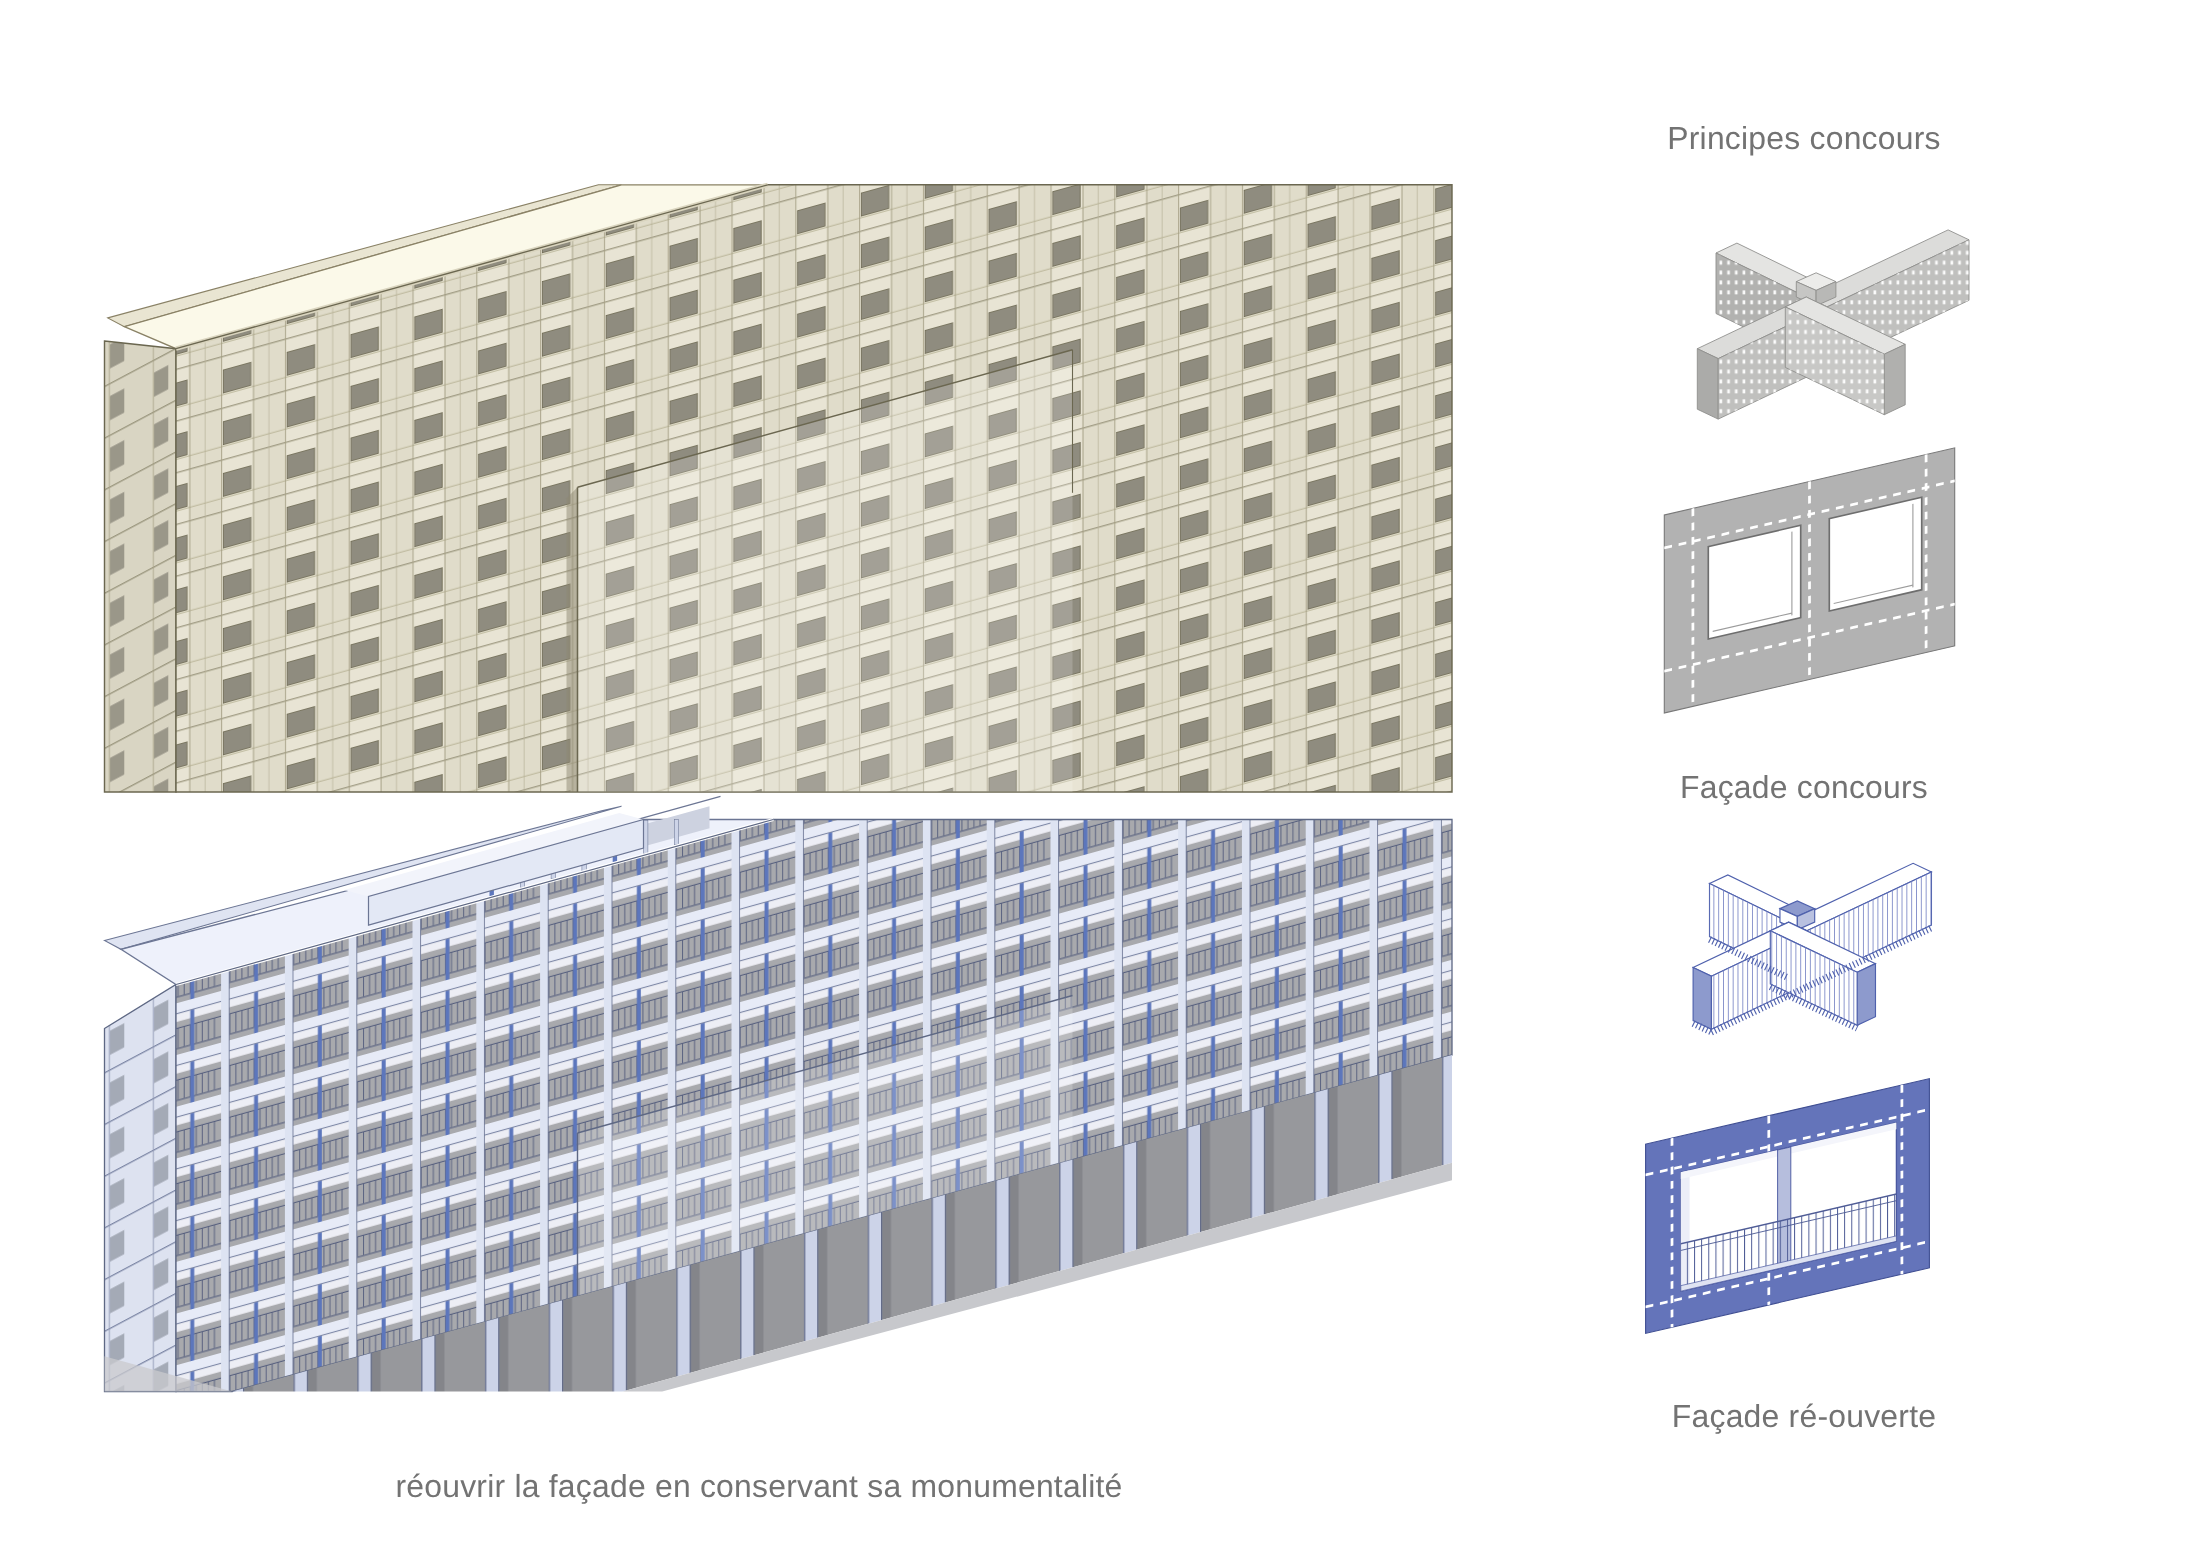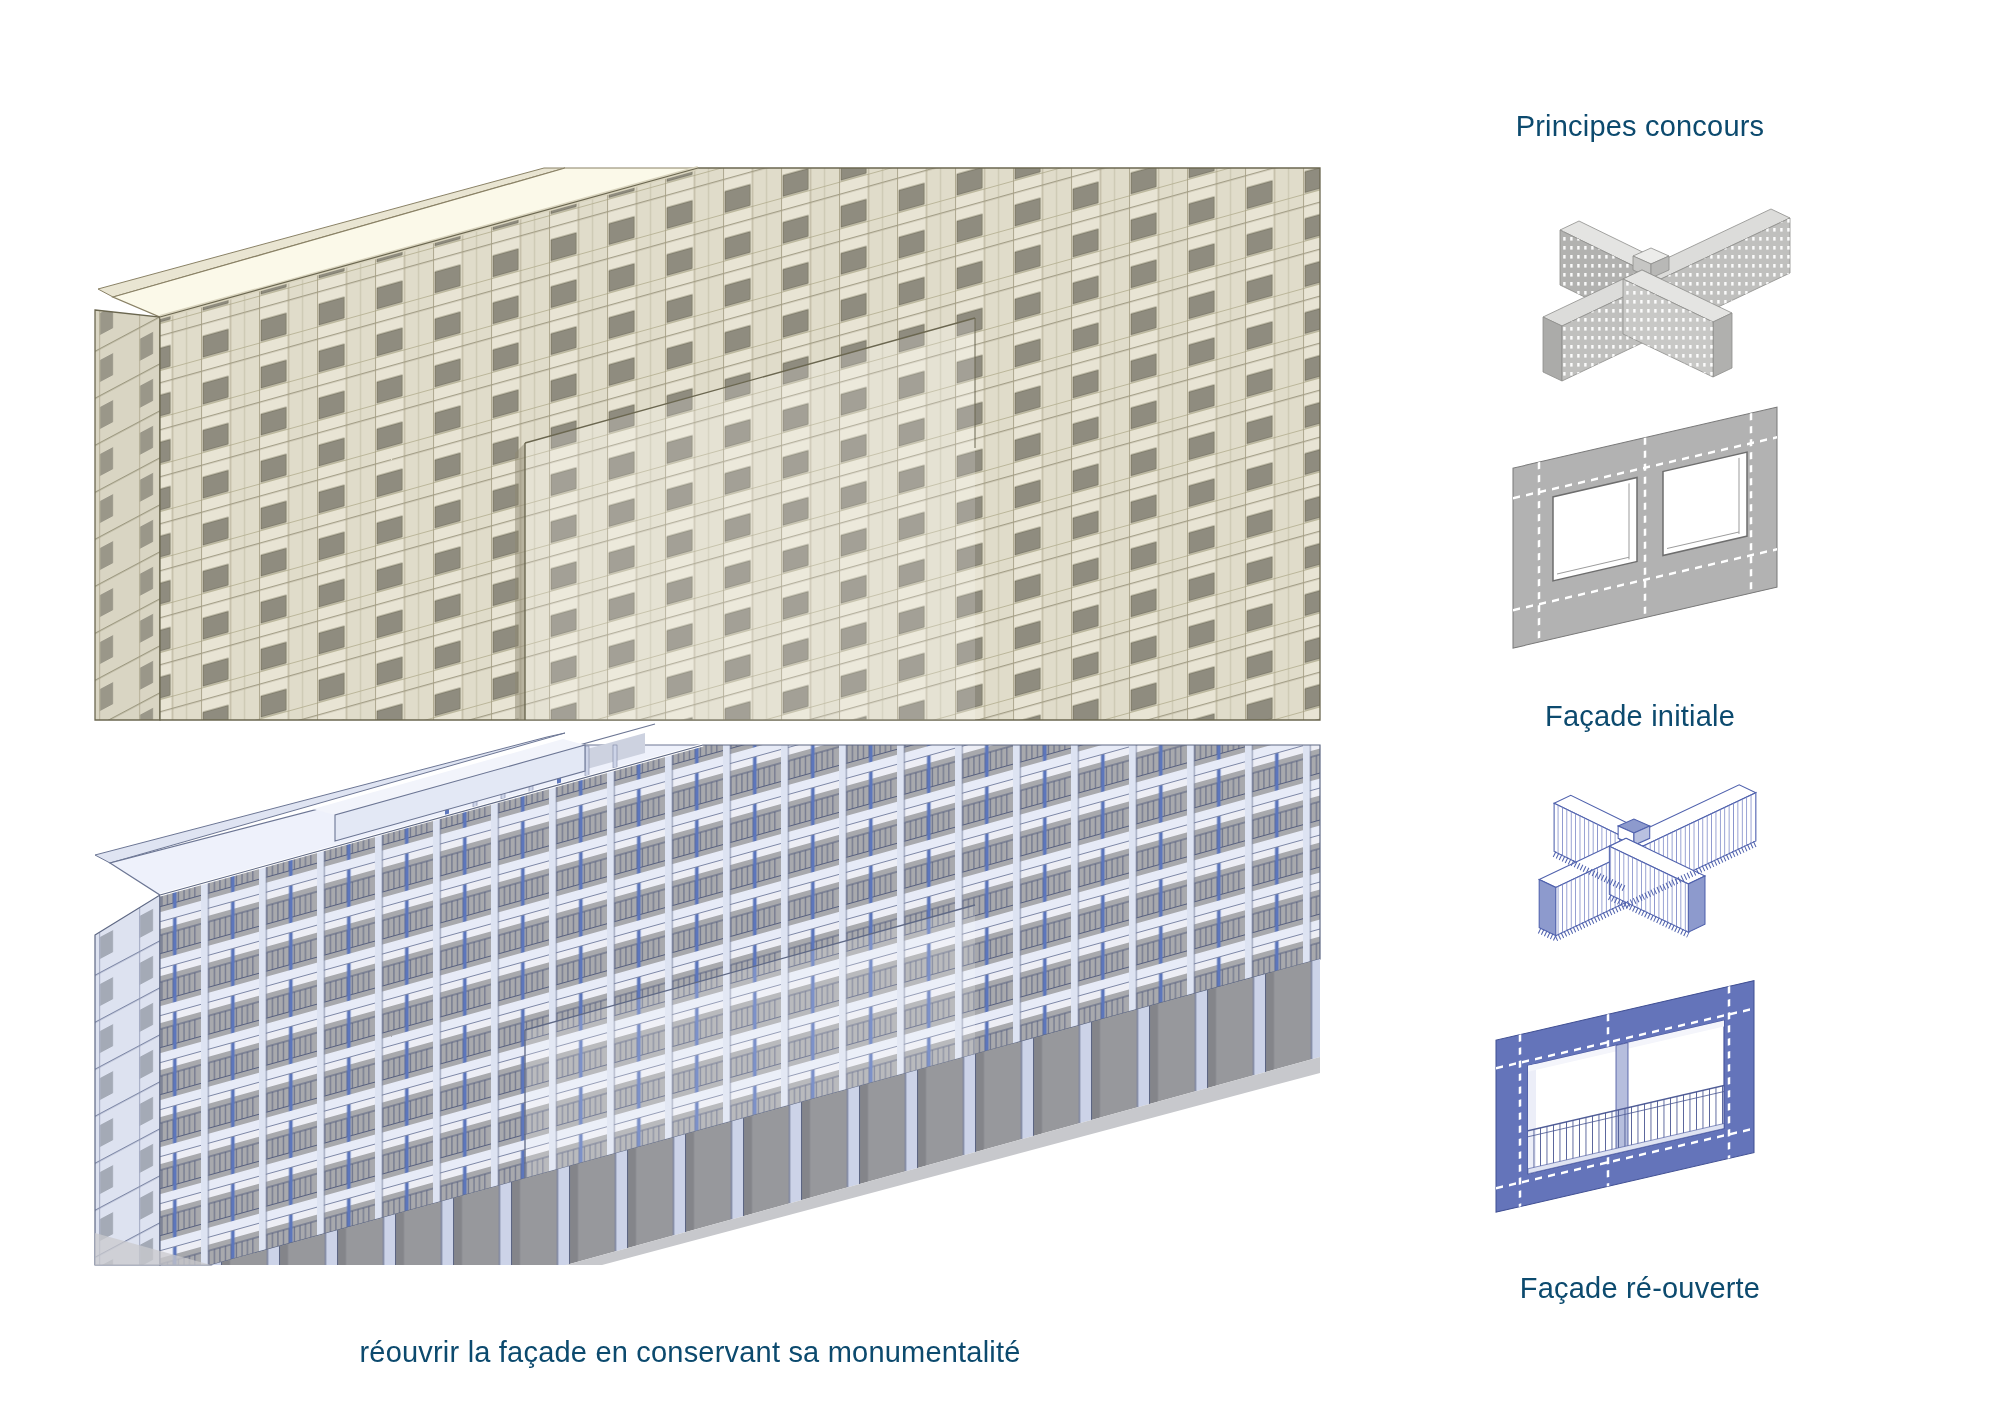--- a/index.html
+++ b/index.html
@@ -1,19 +1,19 @@
 <!DOCTYPE html>
 <html><head>
 <meta charset="utf-8">
 <style>
   html,body{margin:0;padding:0;background:#ffffff;}
   #page{position:relative;width:2000px;height:1414px;background:#ffffff;overflow:hidden;
         font-family:"Liberation Sans",sans-serif;}
   .abs{position:absolute;}
-  .label{position:absolute;color:#0c4a6e;font-size:29px;line-height:1.15;
+  .label{position:absolute;color:#737373;font-size:29px;line-height:1.15;
          text-align:center;letter-spacing:.2px;font-family:"Liberation Sans",sans-serif;}
   svg{display:block;overflow:visible;}
 </style>
 </head>
 <body>
 
 <div id="page" style="background: rgb(255, 255, 255);">
 
   <svg class="abs" style="left:85px;top:168px" width="1235" height="552" viewBox="0 0 1235 552">
     <defs>
@@ -175,21 +175,21 @@
         <rect x="48" y="108" width="84" height="84" fill="#ffffff" stroke="#6e6e6e" stroke-width="1.5"></rect>
         <line x1="124" y1="112" x2="124" y2="188" stroke="#9c9c9c" stroke-width="1"></line>
         <line x1="52" y1="186" x2="124" y2="186" stroke="#9c9c9c" stroke-width="1"></line>
         <rect x="158" y="108" width="84" height="84" fill="#ffffff" stroke="#6e6e6e" stroke-width="1.5"></rect>
         <line x1="234" y1="112" x2="234" y2="188" stroke="#9c9c9c" stroke-width="1"></line>
         <line x1="162" y1="186" x2="234" y2="186" stroke="#9c9c9c" stroke-width="1"></line>
       </g>
     </g>
   </svg>
 
-  <div class="label" style="left:1440px;top:700px;width:400px">Façade initiale</div>
+  <div class="label" style="left:1440px;top:700px;width:400px">Façade concours</div>
 
   <svg class="abs" style="left:1512px;top:775px" width="250" height="174" viewBox="0 0 285 198">
     <defs>
       <pattern id="bHatch" width="5" height="12" patternUnits="userSpaceOnUse">
         <rect x="2" width="0.9" height="12" fill="#7b88c6"></rect>
       </pattern>
     </defs>
     <g stroke="#4f61ad" stroke-width="1.2" fill="#ffffff">
       <polygon points="130,72 48,32 67,23 149,63"></polygon>
       <polygon points="48,32 130,72 130,127 48,87"></polygon>

